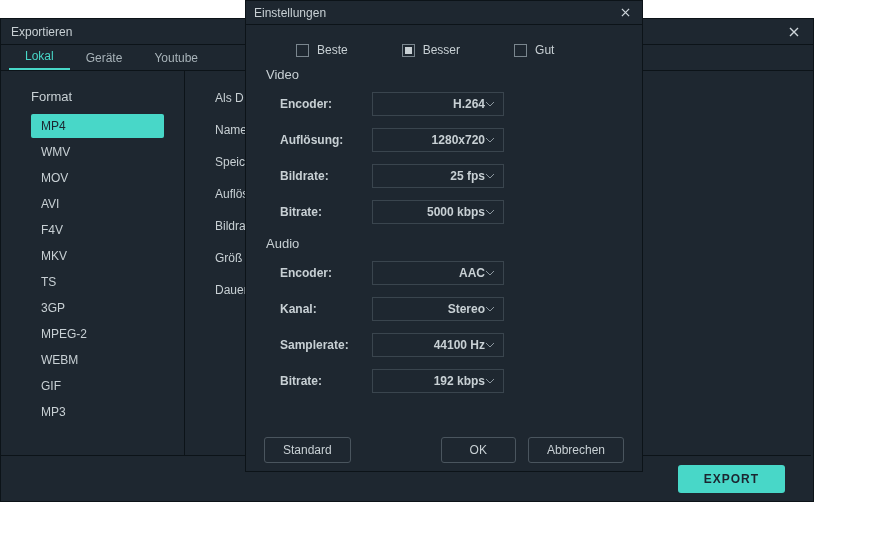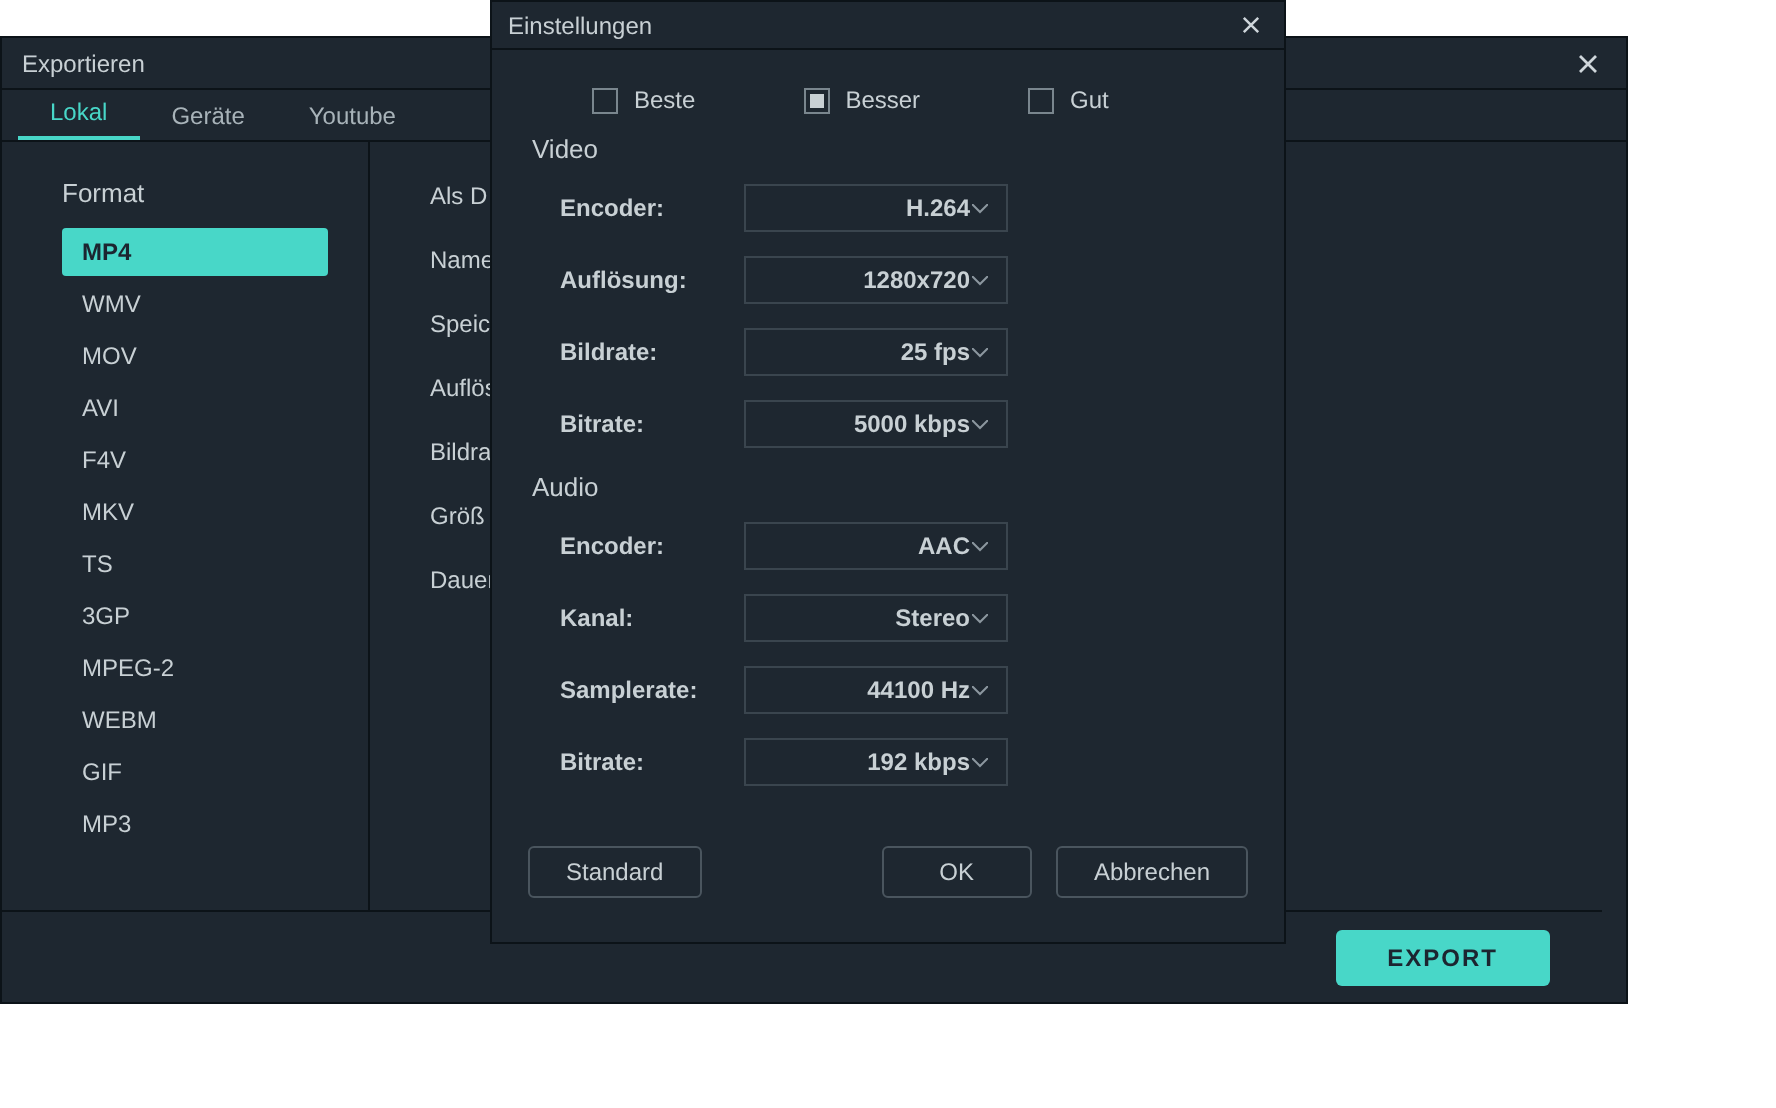--- a/index.html
+++ b/index.html
@@ -72,30 +72,30 @@
     padding: 5px 10px;
     margin-bottom: 2px;
     cursor: pointer;
     color: #c8d0d4;
     font-size: 12px;
     border-radius: 2px;
   }
   .format-item.selected {
     background: #48d7c8;
     color: #1c2530;
-    font-weight: 700;
+    font-weight: 400;
   }
   .export-main {
     flex: 1;
     padding: 20px 24px 0 30px;
   }
   .export-row { margin-bottom: 18px; color:#c8d0d4; }
   .export-footer {
     position: absolute;
-    bottom: 0; left: 0; right: 12px;
+    bottom: 0; left: 0; right: 2px;
     height: 46px;
     border-top: 1px solid #0c1318;
     display: flex;
     justify-content: flex-end;
     align-items: center;
     padding-right: 26px;
   }
   .btn-export {
     background: #48d7c8;
     color: #1c2530;
@@ -182,21 +182,21 @@
     width: 10px; height: 10px;
     display: inline-flex; align-items: center; justify-content: center;
   }
   .chevron svg { display:block; }
 
   .settings-footer {
     position: absolute;
     bottom: 0; left: 0; right: 0;
     height: 48px;
     display: flex;
-    align-items: flex-start;
+    align-items: flex-end;
     justify-content: space-between;
     padding: 0 18px 8px 18px;
   }
   .btn-outline {
     border: 1px solid #4a555e;
     color: #c8d0d4;
     padding: 5px 18px;
     border-radius: 3px;
     cursor: pointer;
     font-size: 12px;

